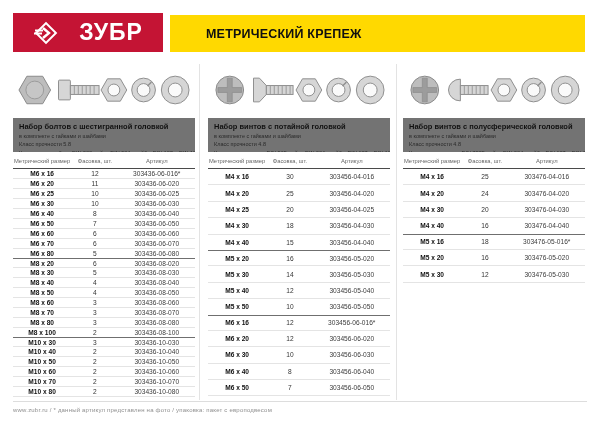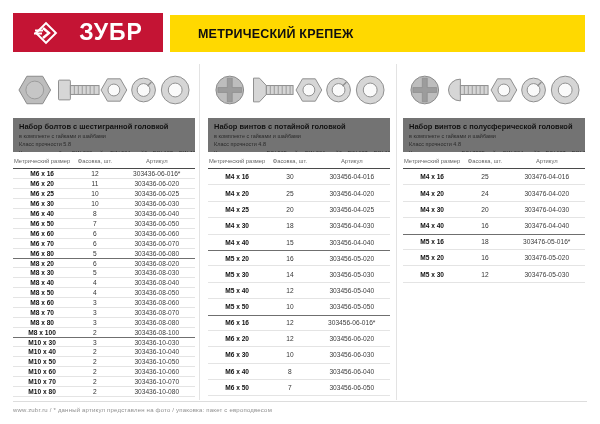--- a/index.html
+++ b/index.html
@@ -5,21 +5,21 @@
   * { box-sizing: border-box; margin: 0; padding: 0; }
   html,body { background:#fff; }
   body { font-family: "Liberation Sans", "DejaVu Sans", sans-serif; }
   .page { position:relative; width:600px; height:424px; background:#fff; overflow:hidden; }
 
   
   .brand-box { position:absolute; left:13px; top:13px; width:150px; height:39px;
     background:#c41434; display:flex; align-items:center; justify-content:center; gap:20px; }
   .brand-text { color:#fff; font-weight:800; font-size:23px; letter-spacing:1px; transform:scaleY(1.04); }
   .title-bar { position:absolute; left:170px; top:15px; width:415px; height:37px;
-    background:#ffd900; display:flex; align-items:center; padding-left:28px; }
+    background:#ffd900; display:flex; align-items:center; padding-left:36px; }
   .title-bar span { font-size:12.5px; font-weight:bold; color:#101010; letter-spacing:.2px; }
 
   
   .col { position:absolute; top:62px; width:182px; }
   .col.c1 { left:13px; } .col.c2 { left:208px; } .col.c3 { left:403px; }
   .vsep { position:absolute; top:64px; width:1px; height:336px; background:#e3e3e3; }
   .vsep.s1 { left:199px; } .vsep.s2 { left:396px; }
 
   .photo { height:56px; display:flex; align-items:center; justify-content:center; }
   .photo svg { width:178px; height:50px; }

